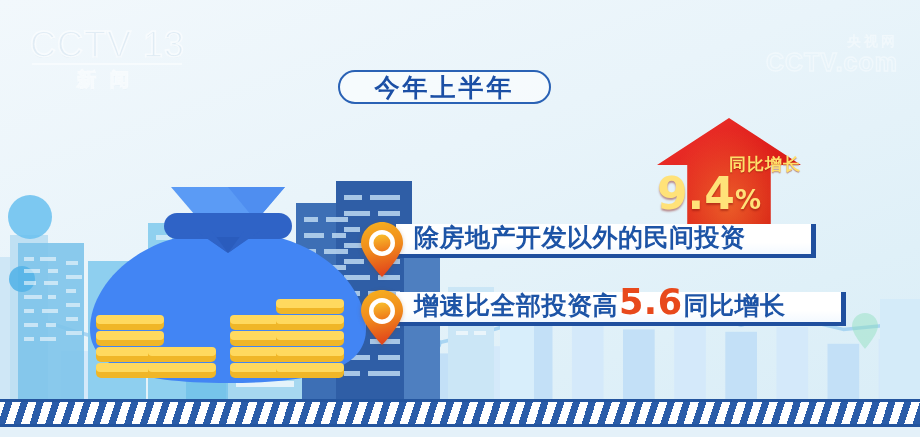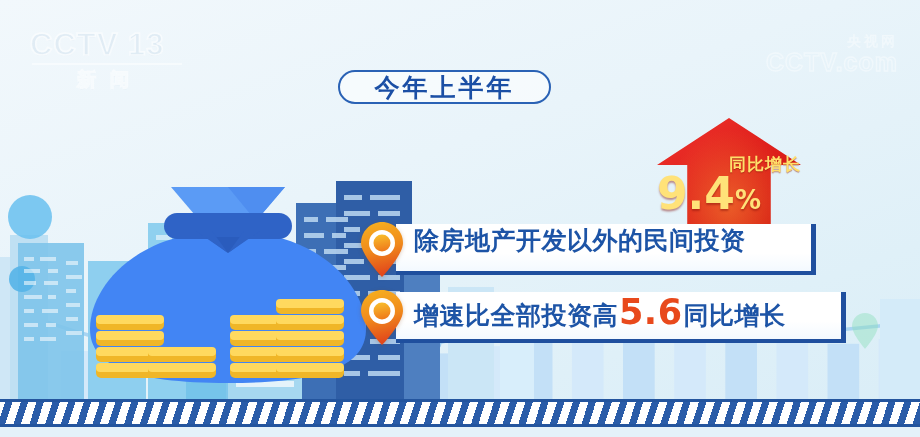--- a/index.html
+++ b/index.html
@@ -29,21 +29,21 @@
     border-bottom:3px solid #24559e;
   }
   .stripe-below { position:absolute; left:0; bottom:0; width:920px; height:10px; background:#e4f1f9; }
 
   
   .cctv-logo {
     position:absolute; left:30px; top:28px; width:160px; height:62px;
     opacity:.55; pointer-events:none;
   }
   .cctv-logo .l1 {
-    font-size:31px; font-weight:bold; letter-spacing:1px;
+    font-size:36px; font-weight:normal; letter-spacing:1px;
     color:transparent; -webkit-text-stroke:1.6px rgba(255,255,255,.95);
     text-shadow:0 1px 0 rgba(180,205,225,.45);
     font-family:"Liberation Sans",sans-serif; line-height:34px;
   }
   .cctv-logo .rule { height:2px; background:rgba(255,255,255,.85); margin:1px 0 2px 2px; width:150px; }
   .cctv-logo .l2 {
     font-size:19px; font-weight:bold; letter-spacing:14px; text-align:center;
     color:transparent; -webkit-text-stroke:1.3px rgba(255,255,255,.95);
     text-shadow:0 1px 0 rgba(180,205,225,.4);
   }
@@ -91,25 +91,25 @@
   .arrow-badge .val {
     position:absolute; top:52px; left:0; width:144px; text-align:left;
     font-size:44px; font-weight:bold; color:#ffe279; line-height:48px;
     font-family:"DejaVu Sans","Liberation Sans",sans-serif;
     text-shadow:0 2px 2px rgba(130,15,10,.45);
   }
   .arrow-badge .val i { font-style:normal; font-size:26px; }
 
   
   .info-bar {
-    position:absolute; height:51px;
+    position:absolute; height:34px;
     background:linear-gradient(180deg,#ffffff 0%,#ffffff 62%,#f3f9ff 100%);
     border-right:5px solid #1f4f9e;
     border-bottom:4px solid #1f4f9e;
-    display:flex; align-items:flex-start;
+    display:flex; align-items:flex-end;
   }
   .info-bar.b1 { left:396px; top:224px; width:420px; }
   .info-bar.b2 { left:396px; top:292px; width:450px; }
   .info-bar .txt {
     font-size:25px; font-weight:bold; color:#1d54a6; letter-spacing:.5px;
     padding-left:18px; white-space:nowrap;
     font-family:"DejaVu Sans","Liberation Sans",sans-serif;
   }
   .info-bar .txt em { font-style:normal; color:#e8491c; font-size:35px; padding:0 1px; }
 

